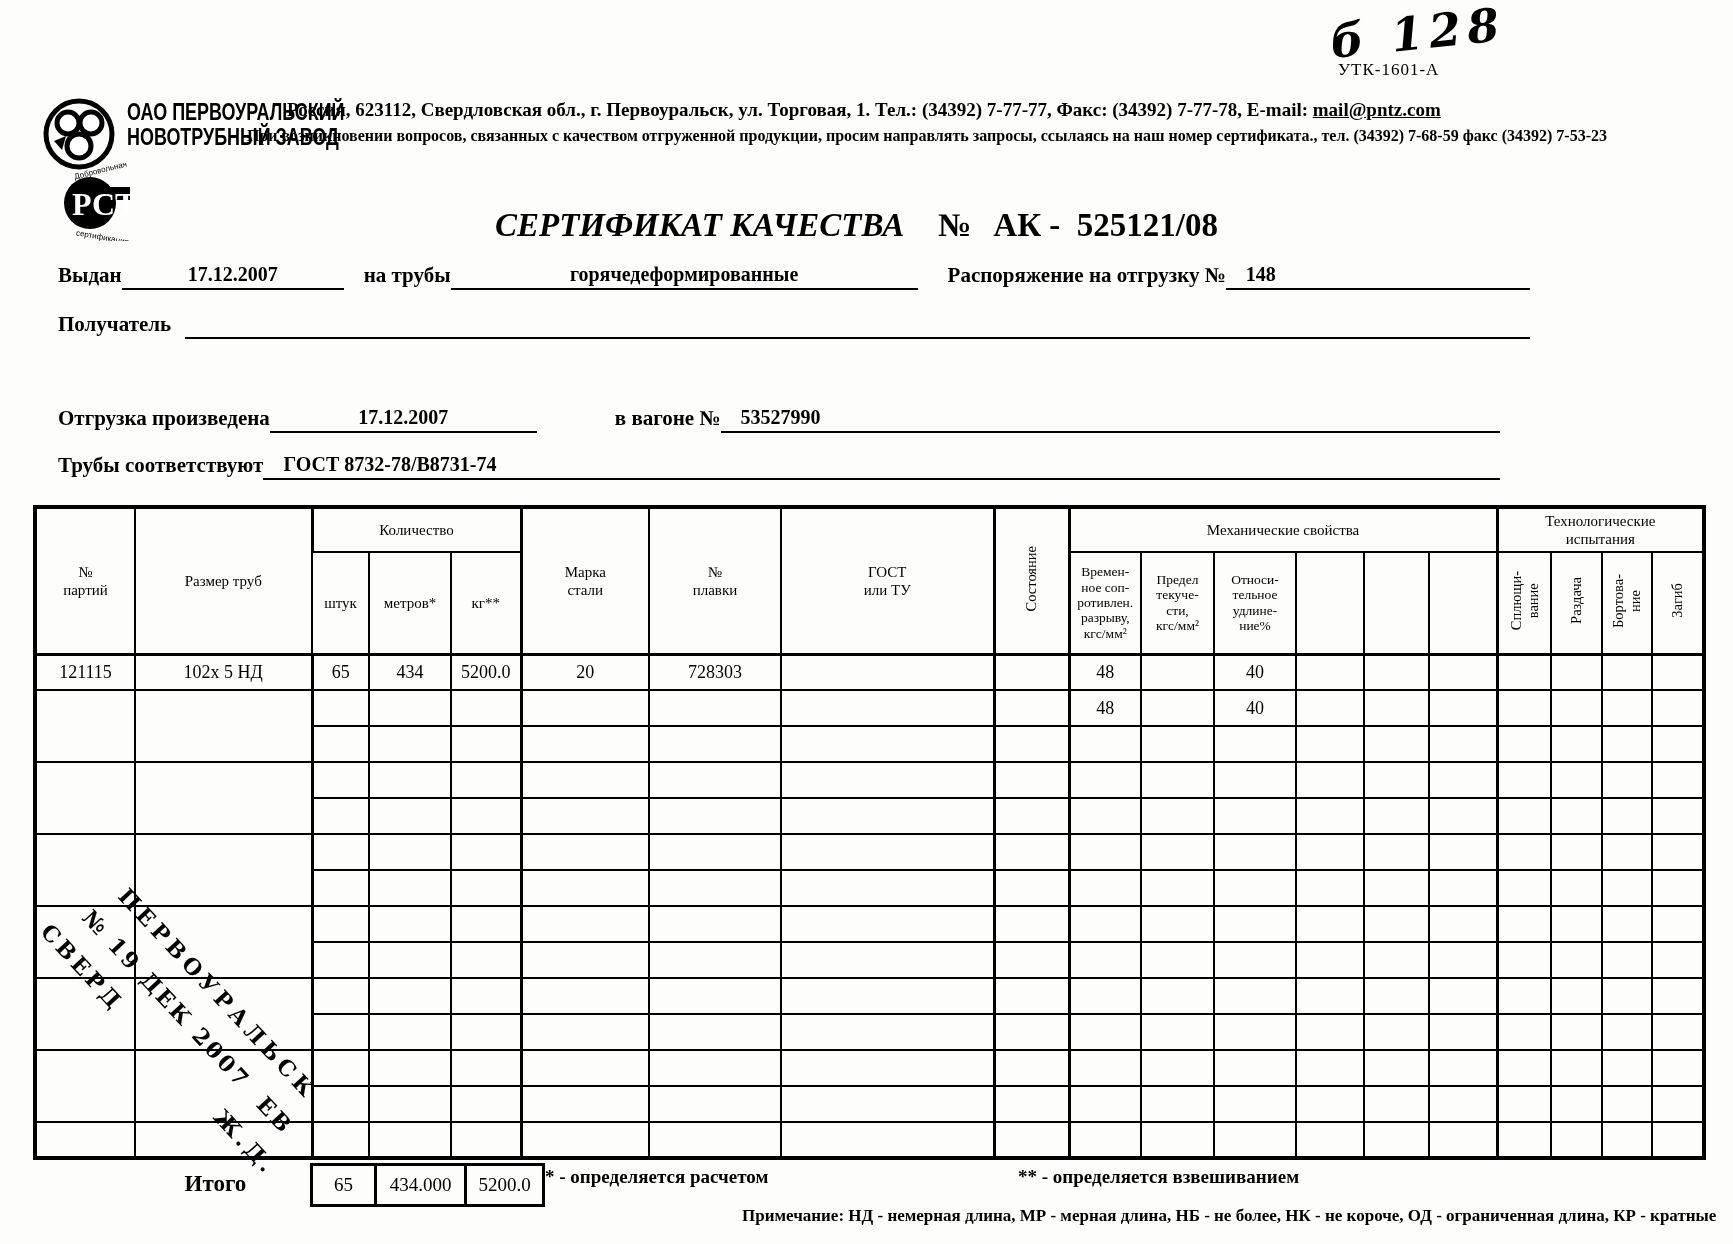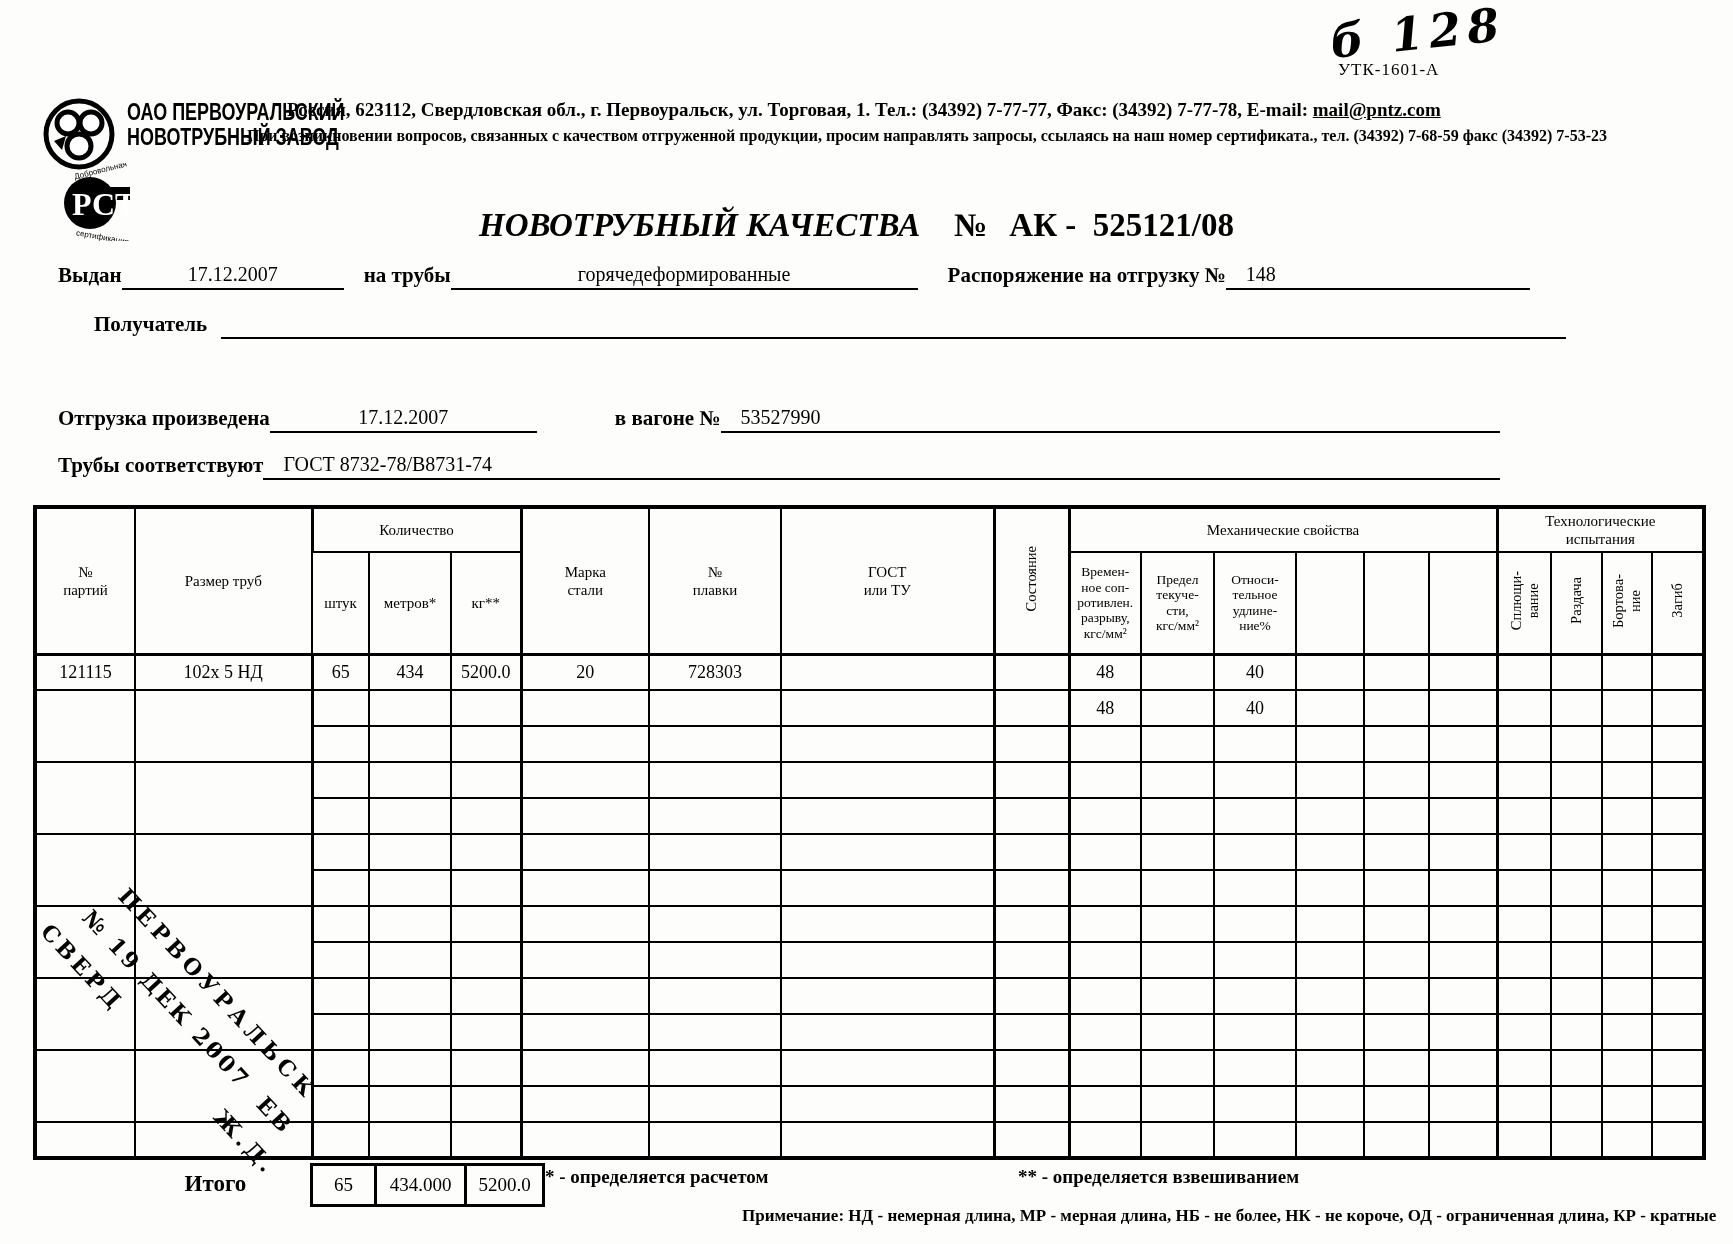--- a/index.html
+++ b/index.html
@@ -27,21 +27,21 @@
   
   .doc-title{position:absolute;left:0;top:170px;width:1680px;text-align:center;
              font-weight:bold;font-style:italic;font-size:33px;white-space:pre;}
   .doc-title .num{font-style:normal;margin-left:34px;}
   .doc-title .numv{font-style:normal;margin-left:22px;}
 
   
   .frow{position:absolute;display:flex;align-items:flex-end;height:36px;
         font-weight:bold;font-size:21px;white-space:pre;}
   .flab{padding-bottom:2px;}
-  .fval{font-weight:normal;font-size:20px;border-bottom:2px solid #000;text-align:center;
+  .fval{font-weight:bold;font-size:20px;border-bottom:2px solid #000;text-align:center;
         padding:0 6px 2px 6px;white-space:pre;}
   .fval.left{text-align:left;padding-left:20px;}
   .grow{flex:1;}
 
   
   .tbl{position:absolute;left:33px;top:505px;}
   table{border-collapse:collapse;table-layout:fixed;width:1667px;border:4px solid #000;}
   th,td{border:2px solid #000;padding:0;overflow:hidden;}
   th{font-weight:normal;font-size:15px;line-height:1.2;white-space:pre-line;vertical-align:middle;text-align:center;}
   th.small{font-size:13.5px;line-height:1.14;}
@@ -110,33 +110,33 @@
       <rect x="56" y="24" width="22" height="13" fill="#000"></rect>
       <text x="20" y="52" font-size="32" font-weight="bold" fill="#fff" font-family="Liberation Serif,serif">РСТ</text>
       <text x="24" y="75" font-size="8" font-family="Liberation Sans,sans-serif" transform="rotate(10 40 72)">сертификация</text>
     </svg>
   </div>
 
   <div class="addr1"><span>Россия, 623112, Свердловская обл., г. Первоуральск, ул. Торговая, 1. Тел.: (34392) 7-77-77, Факс: (34392) 7-77-78,  E-mail: </span><span class="email">mail@pntz.com</span></div>
   <div class="addr2">При возникновении вопросов, связанных с качеством отгруженной продукции, просим направлять запросы, ссылаясь на наш номер сертификата., тел. (34392) 7-68-59 факс (34392) 7-53-23</div>
 
   <div class="doc-title">
-    <span>НОВОТРУБНЫЙ КАЧЕСТВА</span><span class="num">№</span><span class="numv">АК -  525121/08</span>
+    <span>СЕРТИФИКАТ КАЧЕСТВА</span><span class="num">№</span><span class="numv">АК -  525121/08</span>
   </div>
 
   <div class="frow" style="left:58px;top:254px;width:1472px;">
     <span class="flab">Выдан</span>
     <span class="fval" style="width:210px;">17.12.2007</span>
     <span class="flab" style="margin-left:20px;">на трубы</span>
     <span class="fval" style="width:455px;">горячедеформированные</span>
     <span class="flab" style="margin-left:30px;">Распоряжение на отгрузку №</span>
     <span class="fval left grow">148</span>
   </div>
 
-  <div class="frow" style="left:58px;top:303px;width:1472px;margin-left:36px;">
+  <div class="frow" style="left:58px;top:303px;width:1472px;">
     <span class="flab">Получатель</span>
     <span class="fval left grow" style="margin-left:14px;"></span>
   </div>
 
 
   <div class="frow" style="left:58px;top:397px;width:1442px;">
     <span class="flab">Отгрузка произведена</span>
     <span class="fval" style="width:255px;">17.12.2007</span>
     <span class="flab" style="margin-left:78px;">в вагоне №</span>
     <span class="fval left grow">53527990</span>

